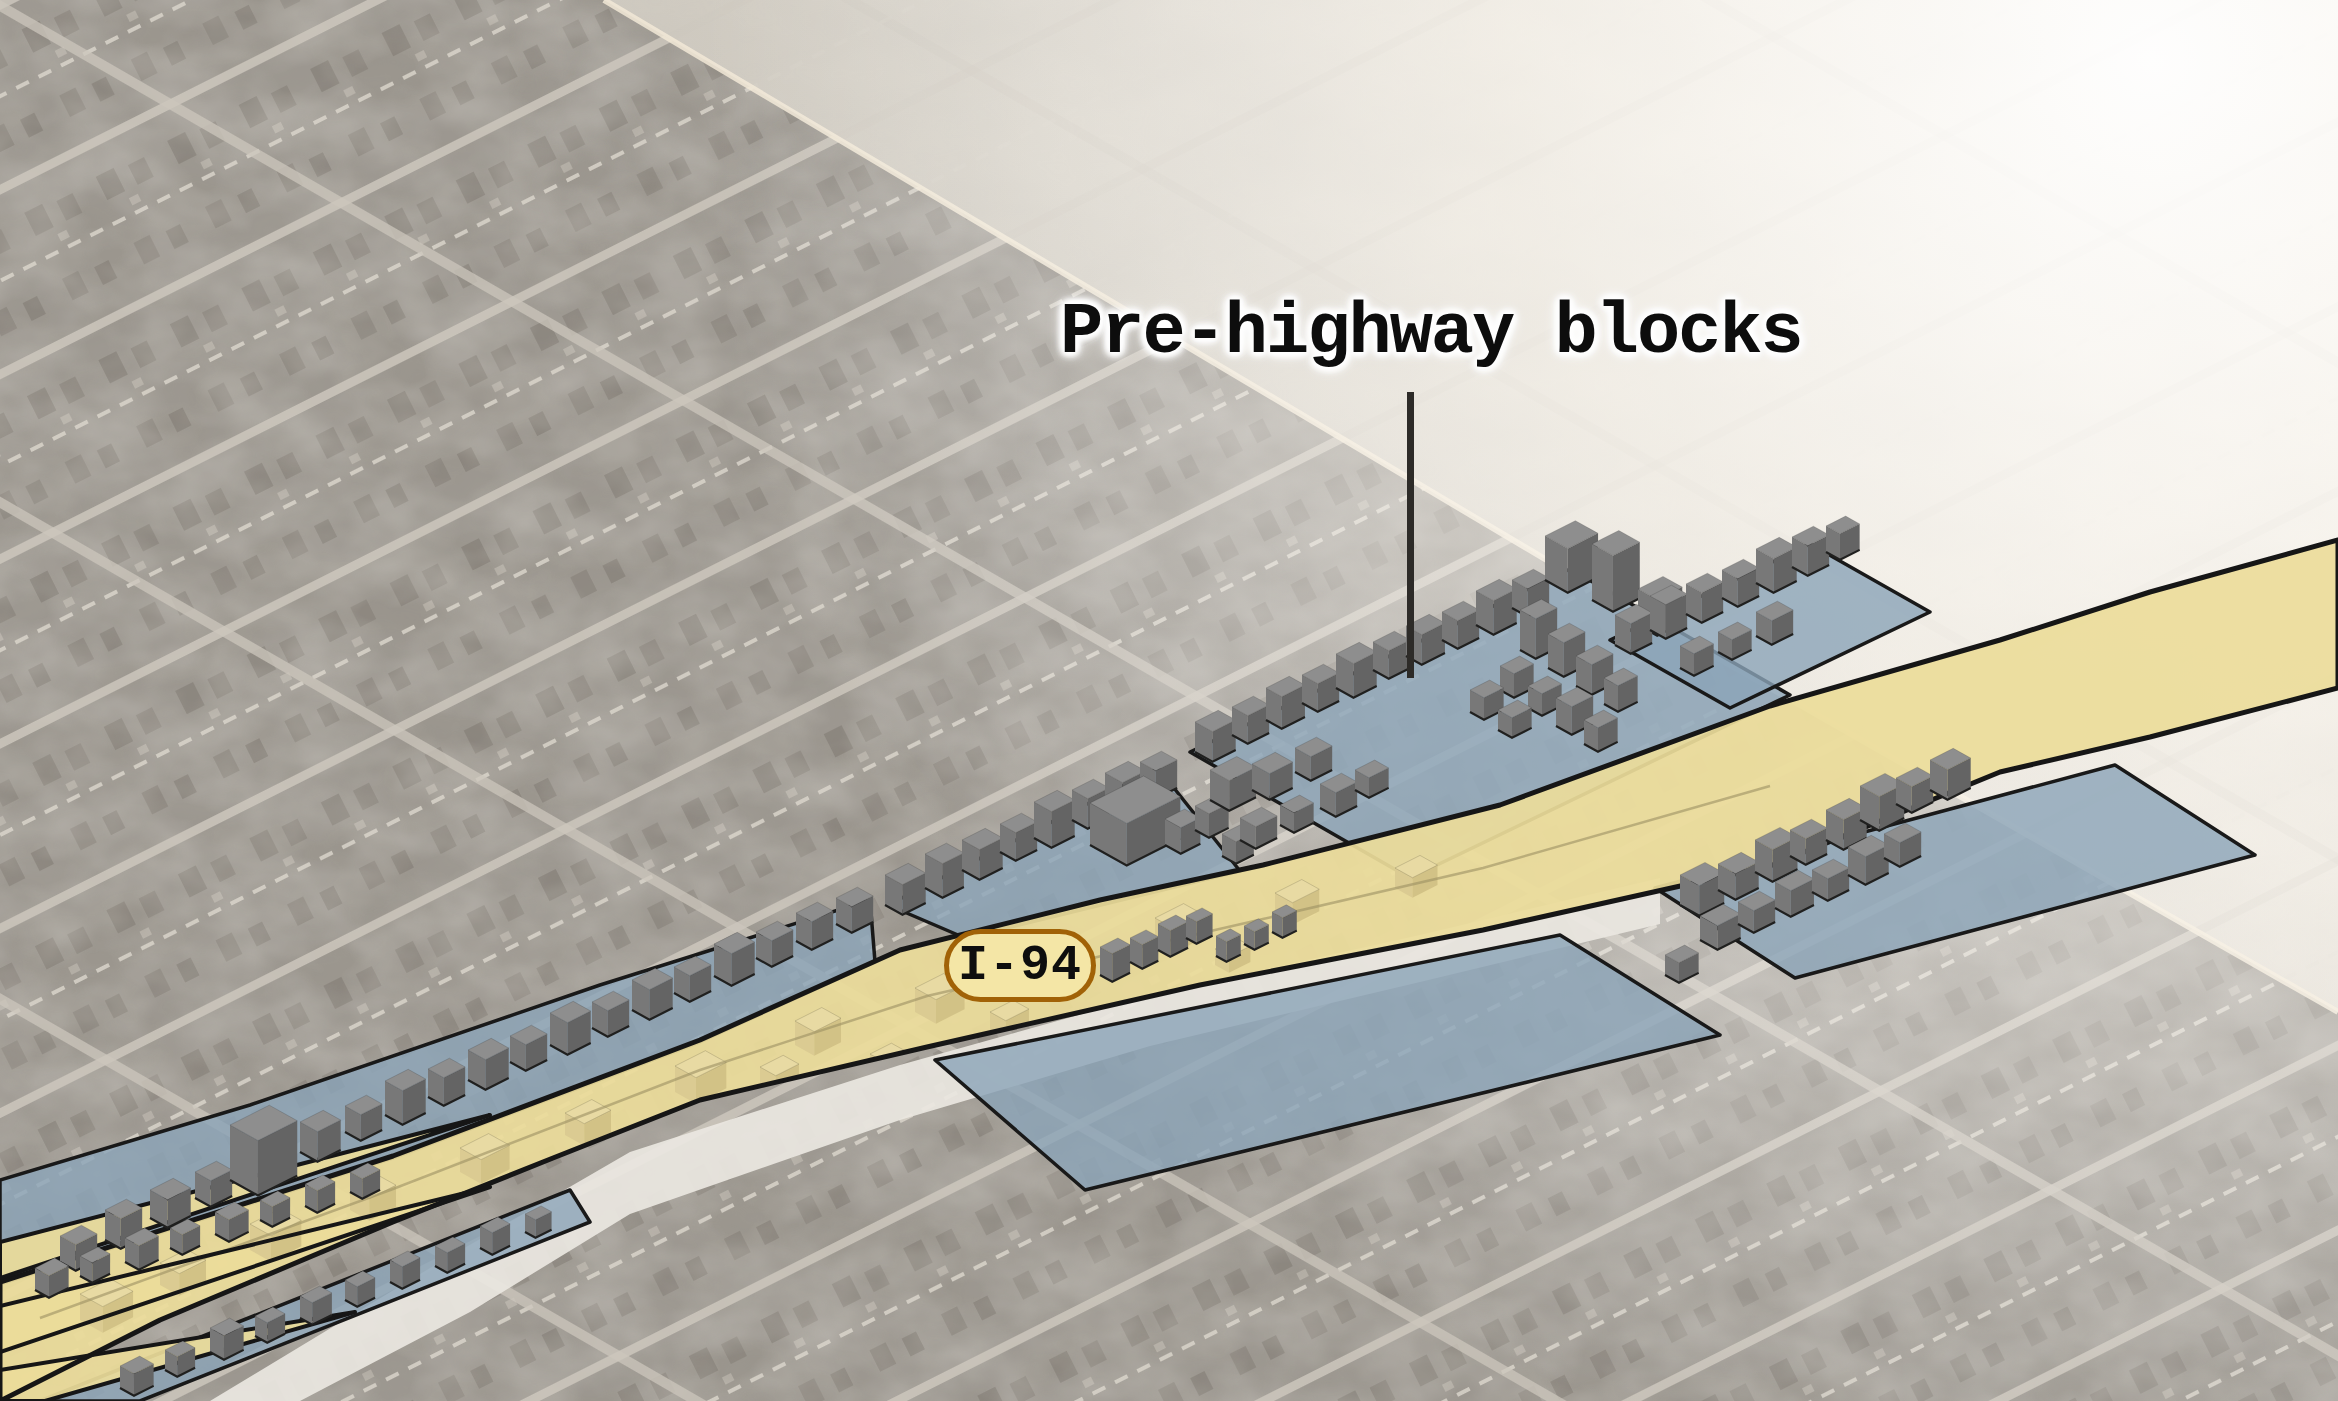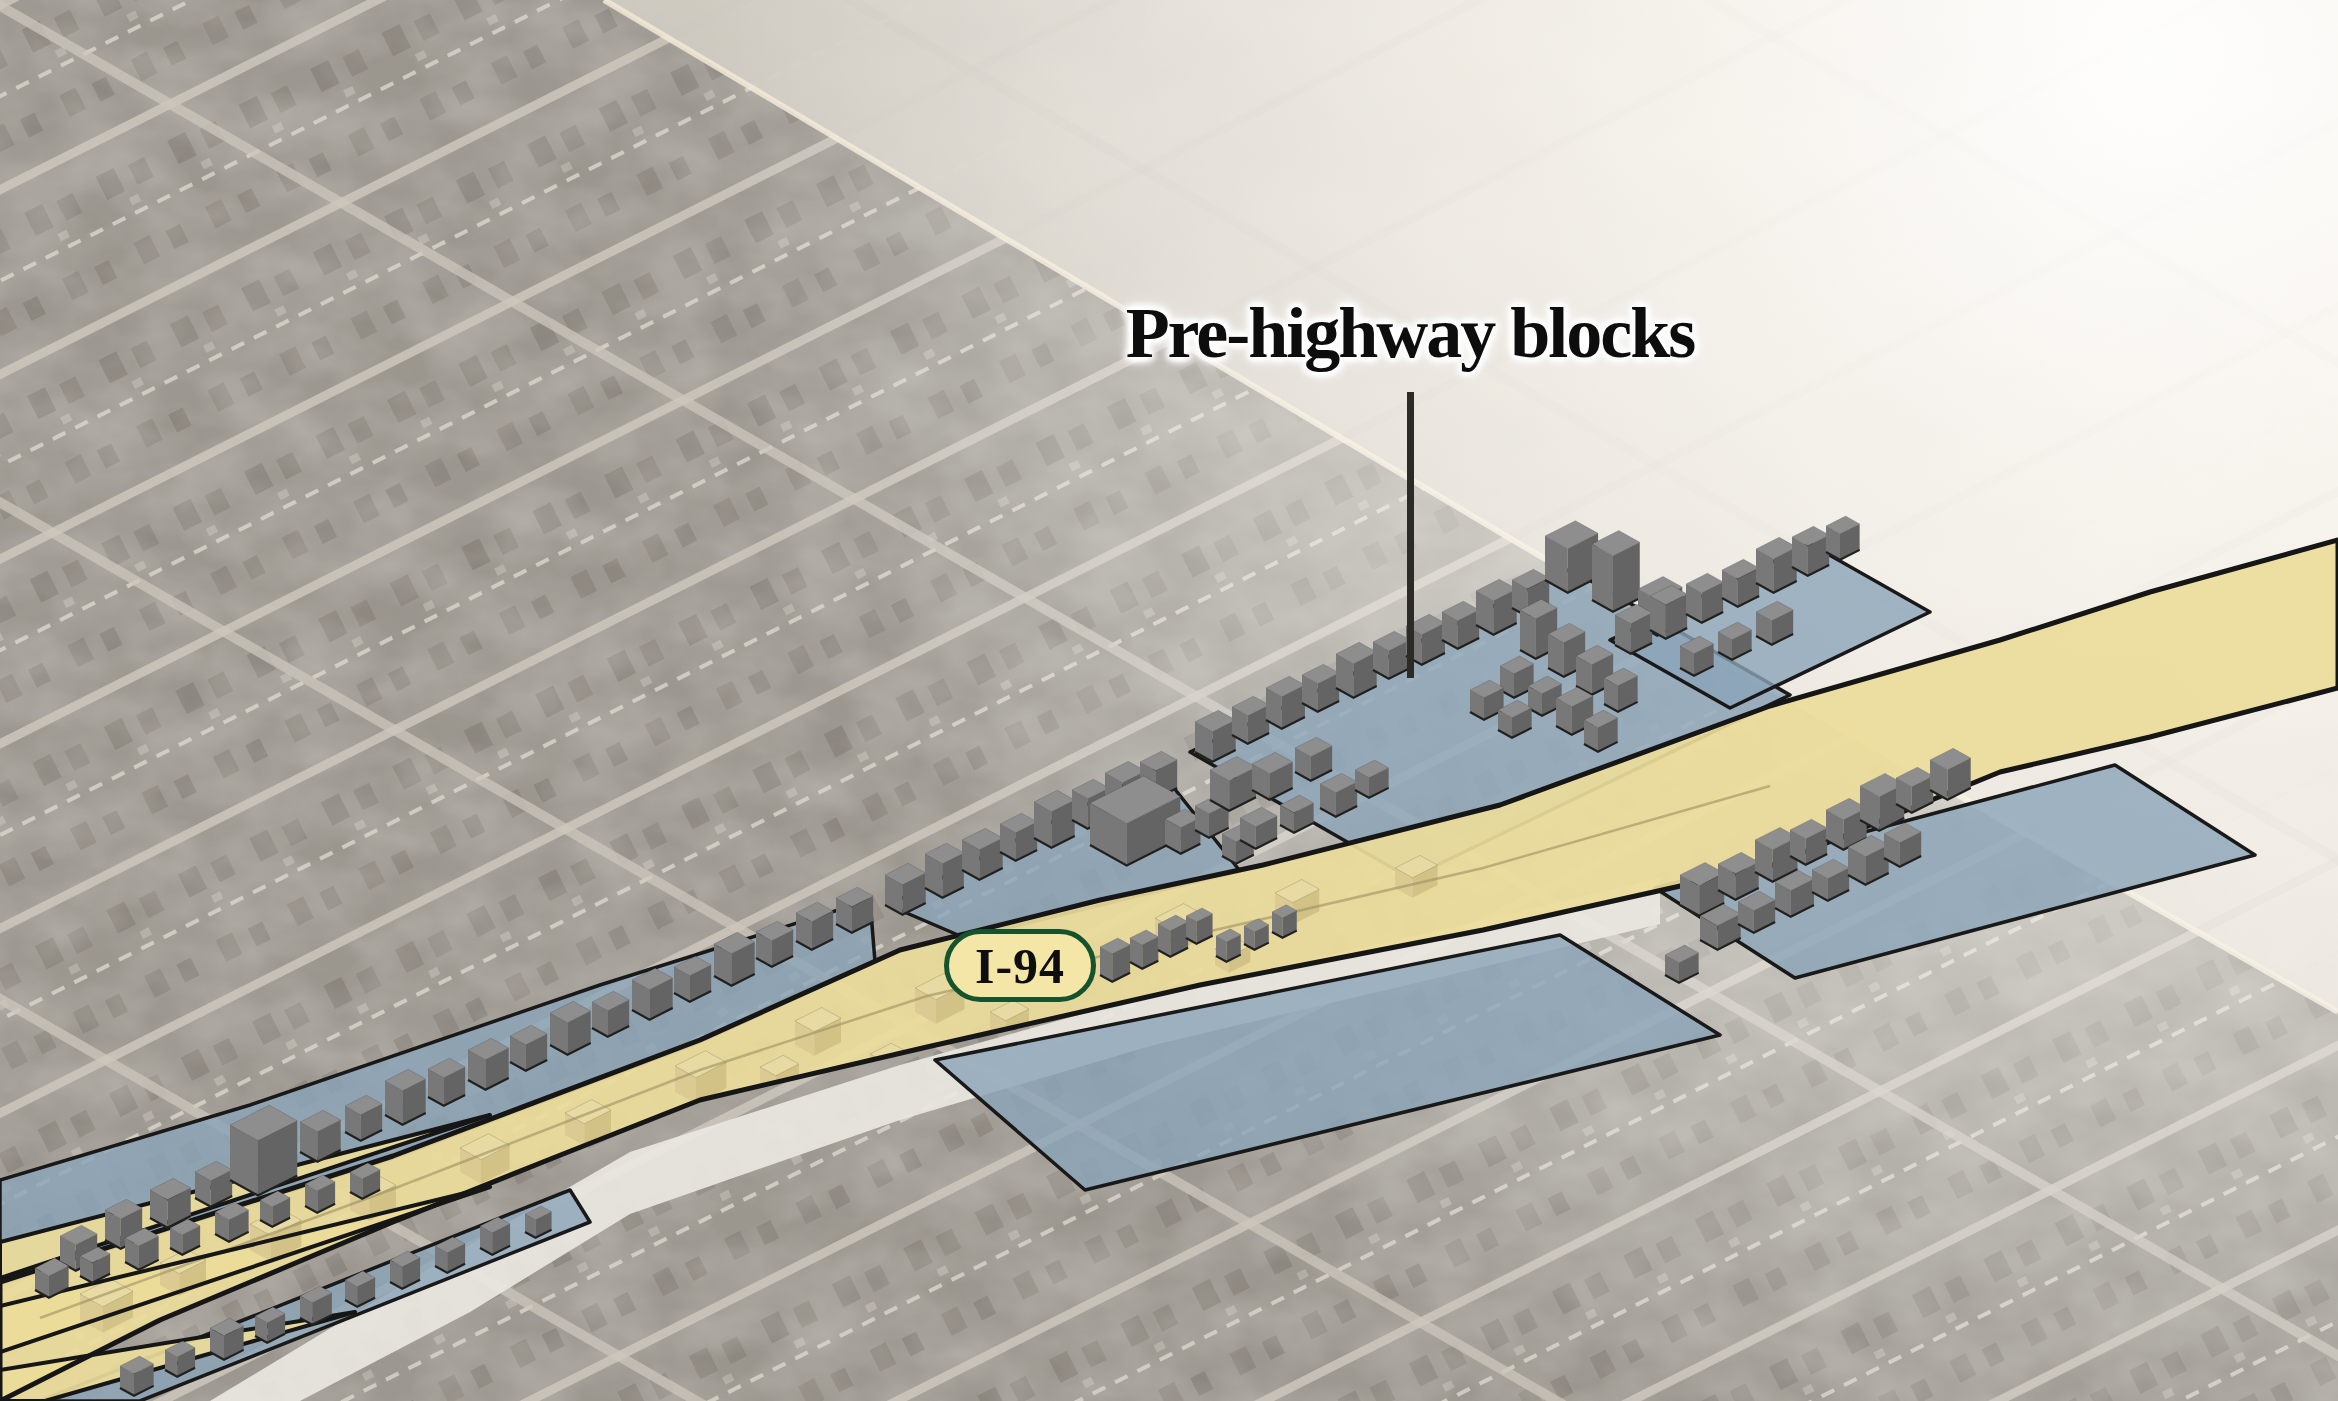--- a/index.html
+++ b/index.html
@@ -1,30 +1,30 @@
 <!DOCTYPE html>
 <html><head>
 <meta charset="utf-8">
 <style>
   html,body{margin:0;padding:0;background:#ffffff;}
   #stage{position:relative;width:2338px;height:1401px;overflow:hidden;
-         font-family:Liberation Serif, serif;background:#e6e1d7;}
+         font-family:Liberation Mono, monospace;background:#e6e1d7;}
   #scene{position:absolute;left:0;top:0;}
   .overlay{position:absolute;}
   #annotation-label{
     left:1060px;top:292px;width:700px;text-align:center;
     font-size:72px;font-weight:bold;letter-spacing:-2px;color:#0d0d0d;
     text-shadow:0 0 6px #fff,0 0 6px #fff,0 0 10px #fff,0 0 10px #fff,
                 0 0 14px #fff,0 0 18px #fff,2px 2px 8px #fff,-2px -2px 8px #fff,
                 2px -2px 8px #fff,-2px 2px 8px #fff;
     white-space:nowrap;}
   #leader-line{left:1407px;top:392px;width:7px;height:286px;background:#2d2b28;}
   #highway-badge{
     left:944px;top:929px;width:152px;height:73px;box-sizing:border-box;
-    background:#f4e6a6;border:5px solid #14532d;border-radius:48px;
+    background:#f4e6a6;border:5px solid #a16207;border-radius:48px;
     display:flex;align-items:center;justify-content:center;
     font-size:50px;font-weight:bold;color:#0e0e0e;letter-spacing:1px;}
 </style>
 </head>
 <body>
 
 <div id="stage">
   <svg id="scene" width="2338" height="1401" viewBox="0 0 2338 1401" xmlns="http://www.w3.org/2000/svg">
     <defs>
       <linearGradient id="baseG" x1="0" y1="1401" x2="2338" y2="0" gradientUnits="userSpaceOnUse">

